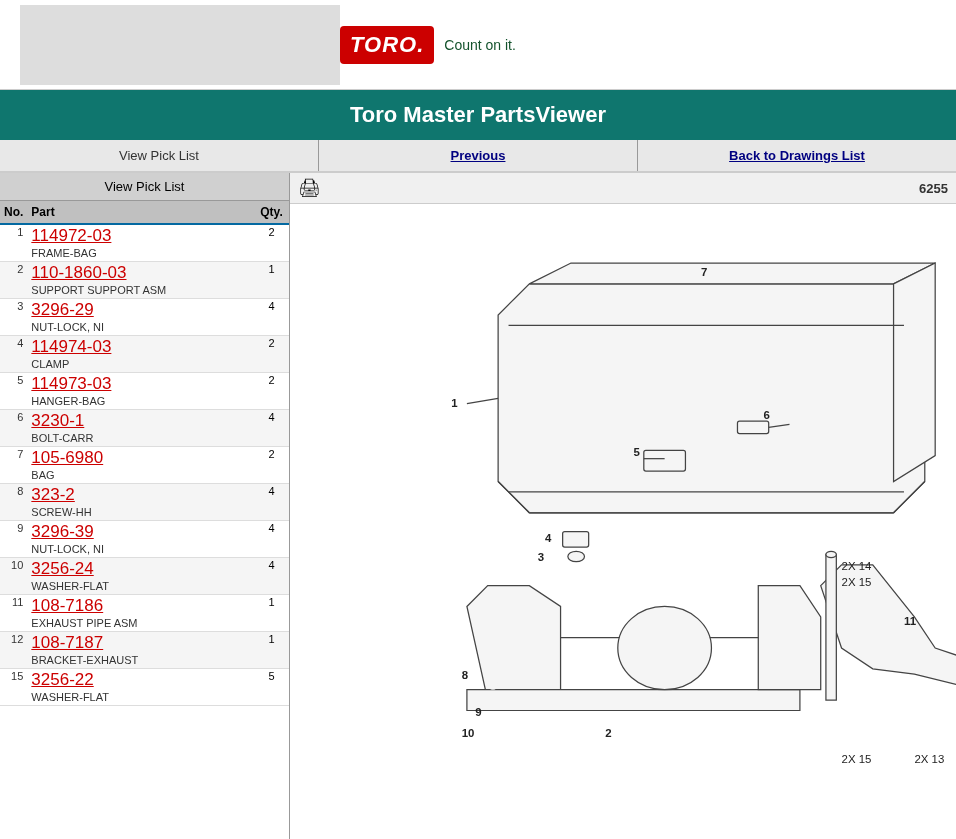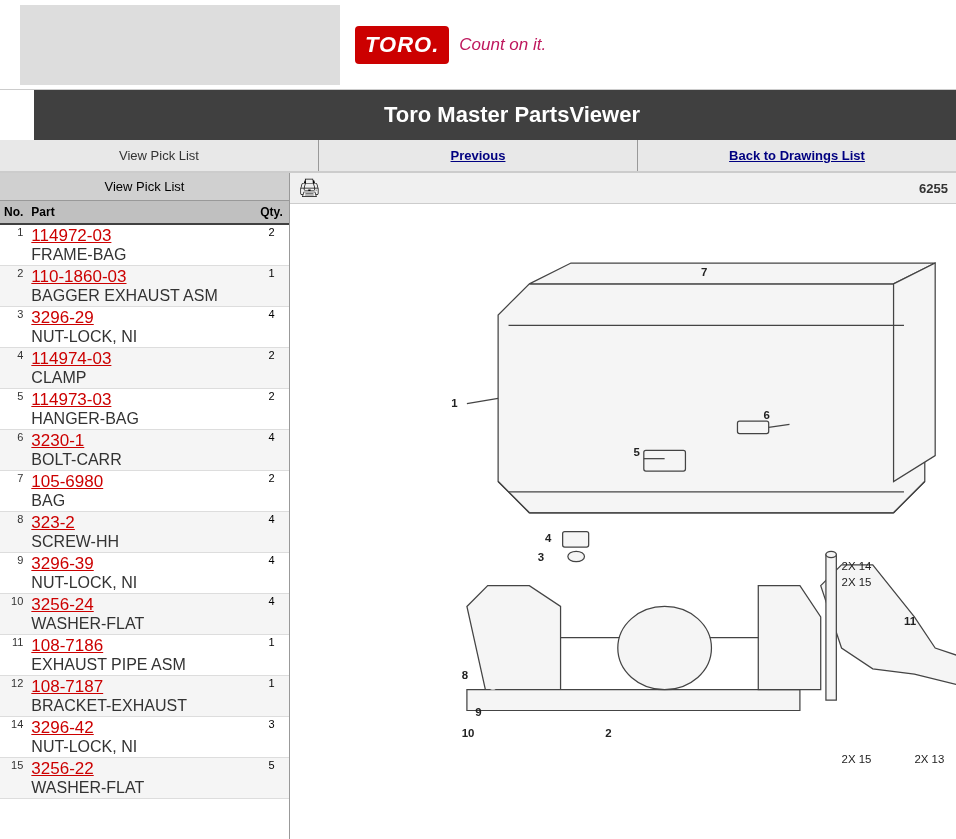--- a/index.html
+++ b/index.html
@@ -1,52 +1,52 @@
 <!DOCTYPE html>
 <html><head>
   <meta charset="utf-8">
   <style>
     * { margin: 0; padding: 0; box-sizing: border-box; }
     body { font-family: Arial, sans-serif; font-size: 12px; background: #fff; width: 956px; }
 
     
     .header { display: flex; align-items: center; padding: 10px 20px; background: #fff; border-bottom: 1px solid #ccc; height: 90px; }
-    .logo-area { display: flex; align-items: center; gap: 10px; margin-left: 15px; }
+    .logo-area { display: flex; align-items: center; gap: 10px; margin-left: 0; }
     .logo-box { background: #cc0000; color: #fff; font-size: 22px; font-weight: 900; padding: 6px 10px; border-radius: 4px; letter-spacing: 1px; font-style: italic; }
-    .tagline { font-size: 17px; color: #be185d; font-style: italic; }
-
-    .title-bar { background: #404040; color: #fff; padding: 12px 20px 12px 350px; font-size: 22px; font-weight: bold; margin-left: 34px; }
+    .tagline { font-size: 14px; color: #14532d; }
+
+    .title-bar { background: #0f766e; color: #fff; padding: 12px 20px 12px 350px; font-size: 22px; font-weight: bold; }
 
     
     .nav-bar { display: flex; border-bottom: 2px solid #ccc; background: #e8e8e8; }
     .nav-cell { flex: 1; text-align: center; padding: 8px; border-right: 1px solid #999; font-size: 13px; color: #333; cursor: pointer; }
     .nav-cell a { color: #000080; text-decoration: underline; font-weight: bold; }
     .nav-cell:last-child { border-right: none; }
 
     
     .main-layout { display: flex; }
 
     
     .left-panel { width: 290px; min-width: 290px; border-right: 1px solid #999; }
 
     .view-picklist-bar { background: #d0d0d0; text-align: center; padding: 6px; font-size: 13px; border-bottom: 1px solid #999; }
 
     .parts-table { width: 100%; border-collapse: collapse; }
-    .parts-table thead tr { background: #c0c0c0; border-bottom: 2px solid #404040; border-radius: 7px; }
+    .parts-table thead tr { background: #c0c0c0; border-bottom: 2px solid #0369a1; border-radius: 7px; }
     .parts-table thead th { padding: 4px 4px; text-align: left; font-weight: bold; font-size: 12px; }
     .parts-table thead th:first-child { width: 20px; }
     .parts-table thead th:last-child { width: 35px; text-align: center; margin-top: 20px; }
     .parts-table tbody tr { border-bottom: 1px solid #ddd; }
     .parts-table tbody tr:nth-child(odd) { background: #fff; }
     .parts-table tbody tr:nth-child(even) { background: #f5f5f5; }
     .parts-table td { padding: 1px 4px; vertical-align: top; }
     .parts-table td:first-child { font-size: 11px; color: #333; text-align: right; padding-right: 4px; }
     .parts-table td:last-child { text-align: center; font-size: 11px; }
     .part-link { color: #cc0000; text-decoration: underline; cursor: pointer; font-size: 17px; display: block; }
-    .part-desc { font-size: 16px; color: #333; }
+    .part-desc { font-size: 11px; color: #333; }
 
     
     .right-panel { flex: 1; position: relative; background: #fff; }
 
     .right-header { display: flex; justify-content: space-between; align-items: center; padding: 4px 8px; border-bottom: 1px solid #ccc; background: #f0f0f0; }
     .print-icon { font-size: 18px; cursor: pointer; }
     .part-number-display { font-size: 13px; font-weight: bold; color: #333; }
 
     .diagram-area { width: 100%; height: 680px; position: relative; overflow: hidden; }
     .diagram-area svg { width: 100%; height: 100%; }
@@ -98,21 +98,21 @@
       <td>
         <a class="part-link" href="#">114972-03</a>
         <span class="part-desc">FRAME-BAG</span>
       </td>
       <td>2</td>
     </tr>
           <tr>
       <td>2</td>
       <td>
         <a class="part-link" href="#">110-1860-03</a>
-        <span class="part-desc">BAGGER EXHAUST ASM</span>
+        <span class="part-desc">SUPPORT SUPPORT ASM</span>
       </td>
       <td>1</td>
     </tr>
           <tr>
       <td>3</td>
       <td>
         <a class="part-link" href="#">3296-29</a>
         <span class="part-desc">NUT-LOCK, NI</span>
       </td>
       <td>4</td>
@@ -181,28 +181,20 @@
       </td>
       <td>1</td>
     </tr>
           <tr>
       <td>12</td>
       <td>
         <a class="part-link" href="#">108-7187</a>
         <span class="part-desc">BRACKET-EXHAUST</span>
       </td>
       <td>1</td>
-    </tr>
-          <tr>
-      <td>14</td>
-      <td>
-        <a class="part-link" href="#">3296-42</a>
-        <span class="part-desc">NUT-LOCK, NI</span>
-      </td>
-      <td>3</td>
     </tr>
           <tr>
       <td>15</td>
       <td>
         <a class="part-link" href="#">3256-22</a>
         <span class="part-desc">WASHER-FLAT</span>
       </td>
       <td>5</td>
     </tr>
         </tbody>

